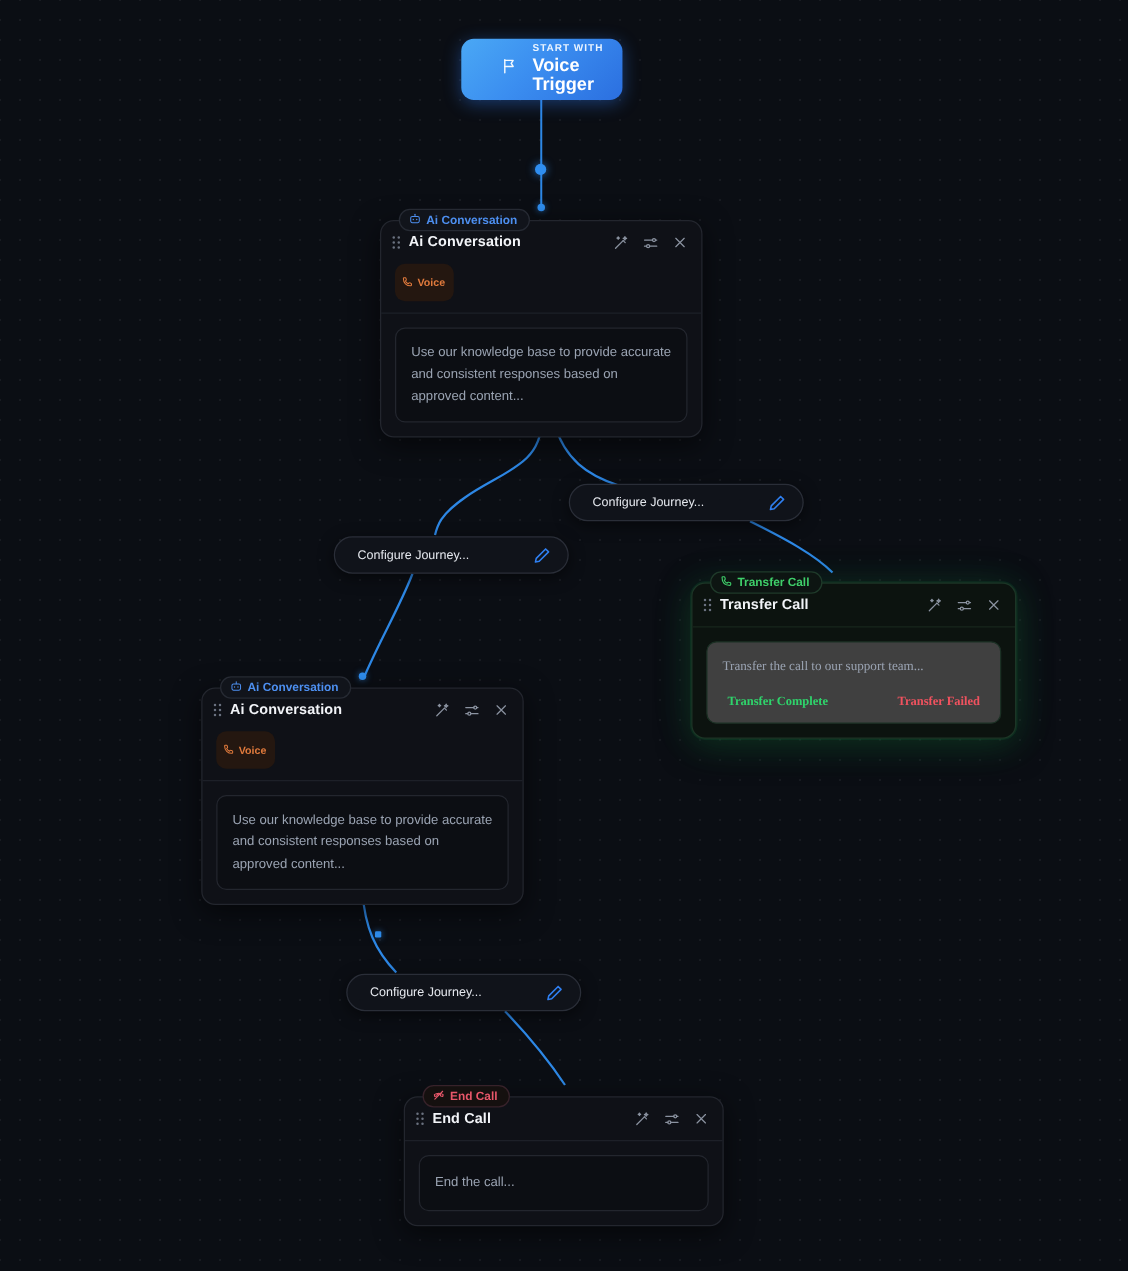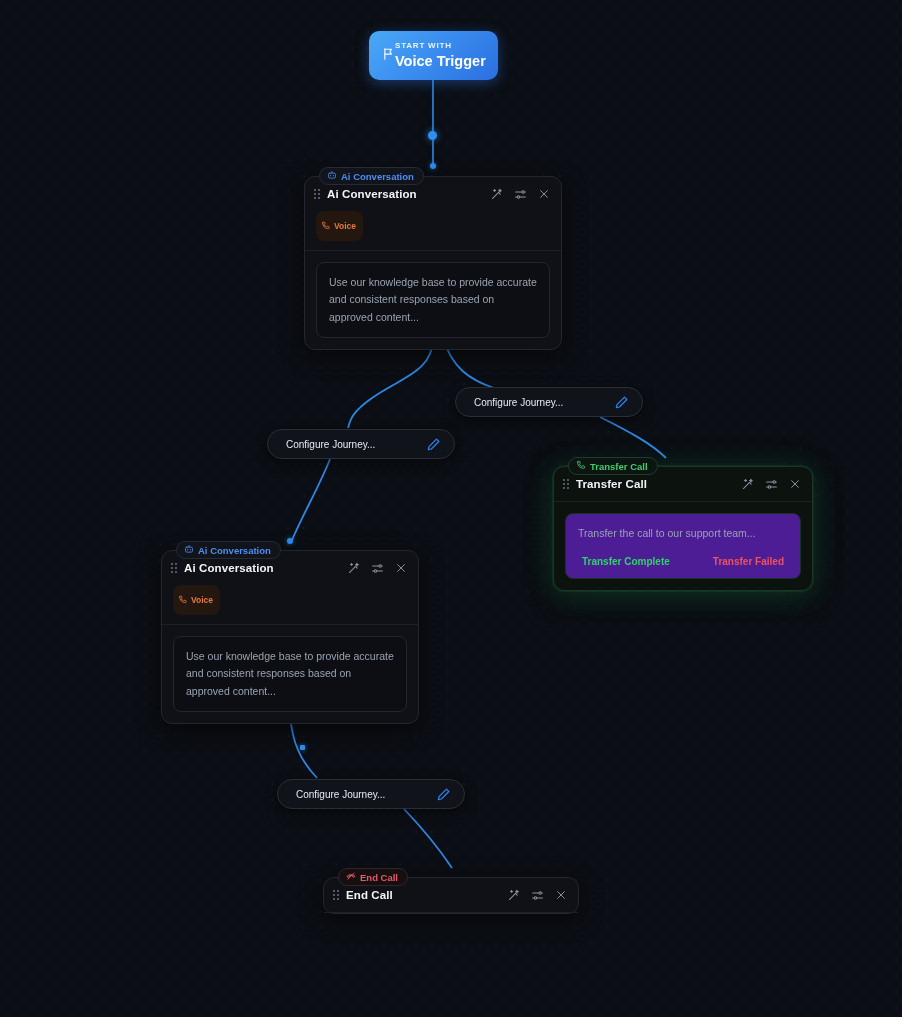--- a/index.html
+++ b/index.html
@@ -38,21 +38,22 @@
     position: absolute;
     left: 369px;
     top: 31px;
     width: 129px;
     height: 49px;
     border-radius: 10px;
     background: linear-gradient(135deg, #4aa8f5 0%, #3b8ef0 45%, #2b6fe0 100%);
     box-shadow: 0 3px 14px rgba(45,120,235,0.42);
     display: flex;
     align-items: center;
-    padding-left: 13px;
+    padding-left: 32px;
+    gap: 12px;
   }
   .start-flag { flex: 0 0 auto; opacity: .95; }
   .start-texts { display: flex; flex-direction: column; line-height: 1.05; }
   .start-kicker {
     font-size: 8px;
     letter-spacing: .8px;
     font-weight: 700;
     color: #eaf4ff;
     text-transform: uppercase;
     margin-bottom: 3px;
@@ -146,21 +147,21 @@
   .node-divider { height: 1px; background: #1d2028; }
   .node.green .node-divider { background: #17271d; }
 
   .node-body { padding: 11px; }
   .body-box {
     border: 1px solid #23262e;
     border-radius: 8px;
     background: #0c0e13;
     padding: 11px 12px;
   }
-  .node.green .body-box { border-color: #1b3024; background: #4c1d95; }
+  .node.green .body-box { border-color: #1b3024; background: #404040; font-family: Liberation Serif, serif; }
   .body-text {
     font-size: 10.5px;
     line-height: 1.65;
     color: #9aa3b2;
   }
   .outcomes {
     display: flex;
     justify-content: space-between;
     margin-top: 14px;
     padding: 0 4px;
@@ -510,15 +511,20 @@
         <span>
           <svg width="12" height="12" viewBox="0 0 16 16" fill="none" stroke="#8b93a1" stroke-width="1.3" stroke-linecap="round">
               <path d="M3.5 3.5l9 9M12.5 3.5l-9 9"></path>
             </svg>
         </span>
       </span>
     </div>
 
     <div class="node-divider"></div>
 
+    <div class="node-body">
+      <div class="body-box" style="padding:13px 12px;">
+        <div class="body-text">End the call...</div>
+      </div>
+    </div>
   </div>
 
 </div>
 
 </body></html>

